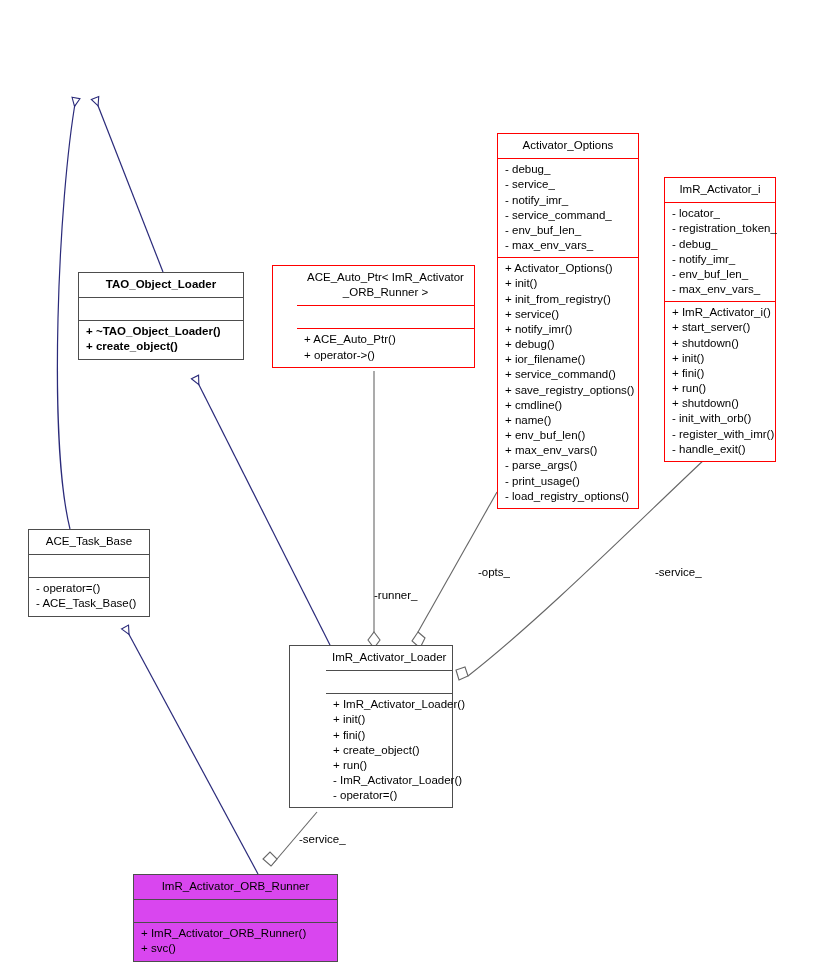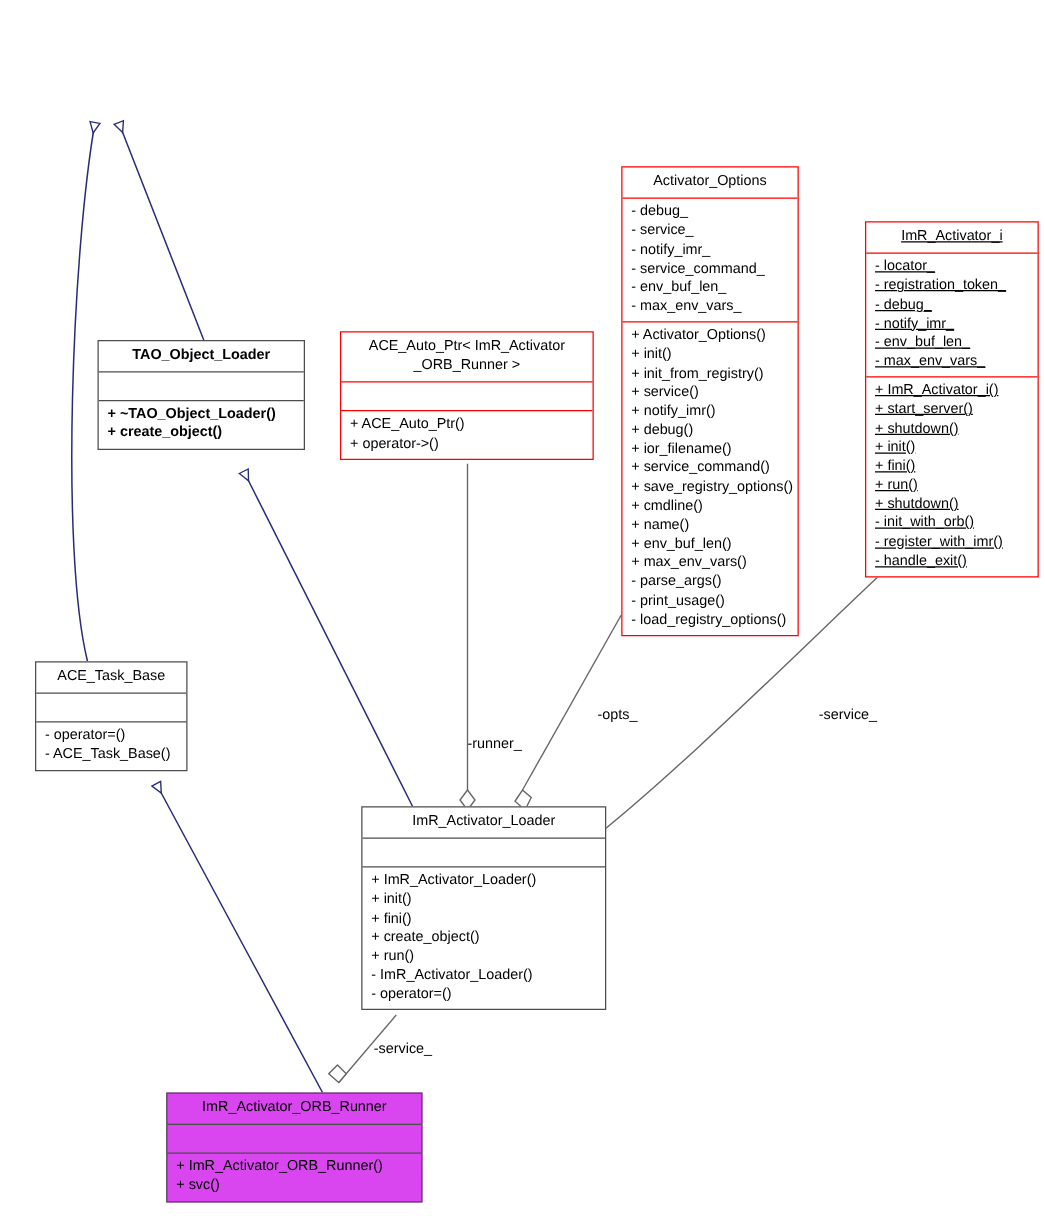--- a/index.html
+++ b/index.html
@@ -112,21 +112,21 @@
     <div class="uml-title">TAO_Object_Loader</div>
     <div class="uml-sep"></div>
     <div class="uml-attrs empty"></div>
     <div class="uml-sep"></div>
     <div class="uml-ops">
         <div class="uml-row">+ ~TAO_Object_Loader()</div>
         <div class="uml-row">+ create_object()</div>
       </div>
   </div>
 
-  <div class="uml-class red" style="left:272px; top:265px; width:203px;">
+  <div class="uml-class red" style="left:272px; top:265px; width:203px;padding-left:24px;">
     <div class="uml-title">ACE_Auto_Ptr&lt; ImR_Activator
 _ORB_Runner &gt;</div>
     <div class="uml-sep"></div>
     <div class="uml-attrs empty"></div>
     <div class="uml-sep"></div>
     <div class="uml-ops">
         <div class="uml-row">+ ACE_Auto_Ptr()</div>
         <div class="uml-row">+ operator-&gt;()</div>
       </div>
   </div>
@@ -156,21 +156,21 @@
         <div class="uml-row">+ cmdline()</div>
         <div class="uml-row">+ name()</div>
         <div class="uml-row">+ env_buf_len()</div>
         <div class="uml-row">+ max_env_vars()</div>
         <div class="uml-row">- parse_args()</div>
         <div class="uml-row">- print_usage()</div>
         <div class="uml-row">- load_registry_options()</div>
       </div>
   </div>
 
-  <div class="uml-class red" style="left:692px; top:177px; width:139px;text-decoration:underline;">
+  <div class="uml-class red" style="left:664px; top:177px; width:112px;">
     <div class="uml-title">ImR_Activator_i</div>
     <div class="uml-sep"></div>
     <div class="uml-attrs">
         <div class="uml-row">- locator_</div>
         <div class="uml-row">- registration_token_</div>
         <div class="uml-row">- debug_</div>
         <div class="uml-row">- notify_imr_</div>
         <div class="uml-row">- env_buf_len_</div>
         <div class="uml-row">- max_env_vars_</div>
       </div>
@@ -193,21 +193,21 @@
     <div class="uml-title">ACE_Task_Base</div>
     <div class="uml-sep"></div>
     <div class="uml-attrs empty"></div>
     <div class="uml-sep"></div>
     <div class="uml-ops">
         <div class="uml-row">- operator=()</div>
         <div class="uml-row">- ACE_Task_Base()</div>
       </div>
   </div>
 
-  <div class="uml-class dark" style="left:289px; top:645px; width:196px;">
+  <div class="uml-class dark" style="left:289px; top:645px; width:164px;padding-left:36px;">
     <div class="uml-title">ImR_Activator_Loader</div>
     <div class="uml-sep"></div>
     <div class="uml-attrs empty"></div>
     <div class="uml-sep"></div>
     <div class="uml-ops">
         <div class="uml-row">+ ImR_Activator_Loader()</div>
         <div class="uml-row">+ init()</div>
         <div class="uml-row">+ fini()</div>
         <div class="uml-row">+ create_object()</div>
         <div class="uml-row">+ run()</div>

